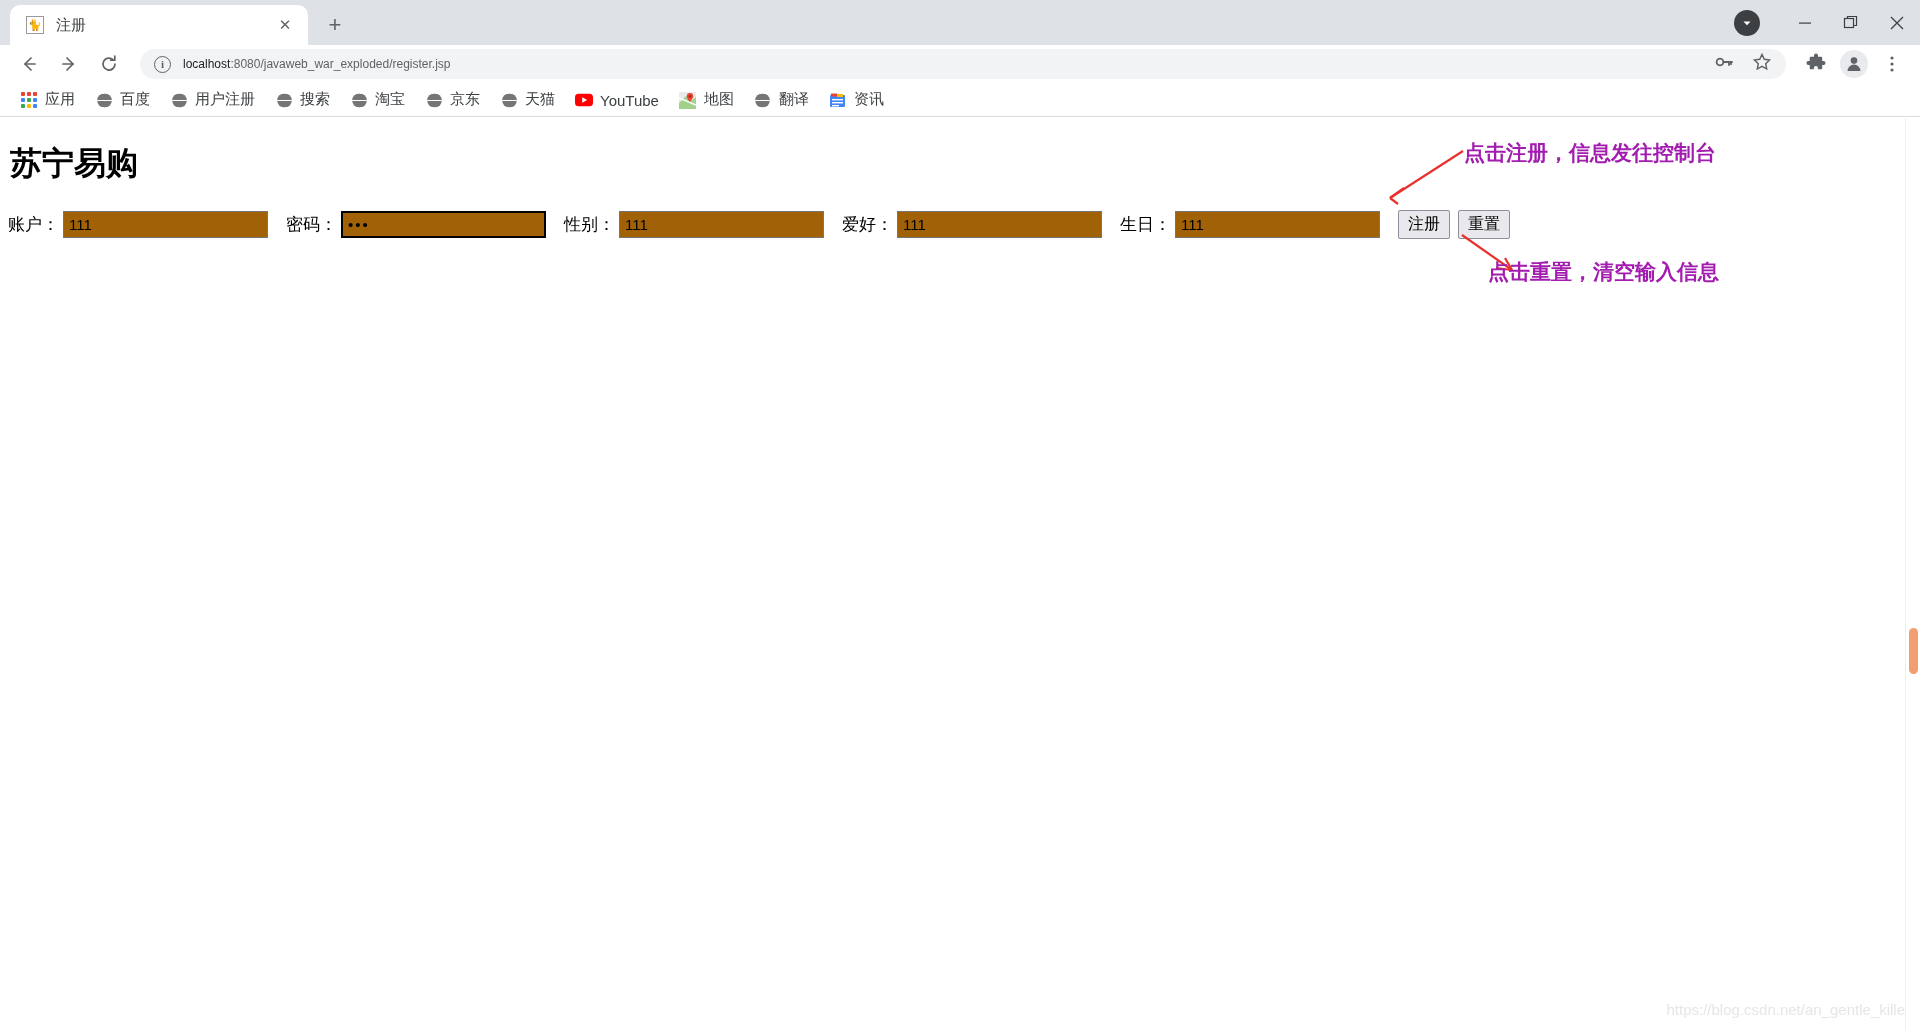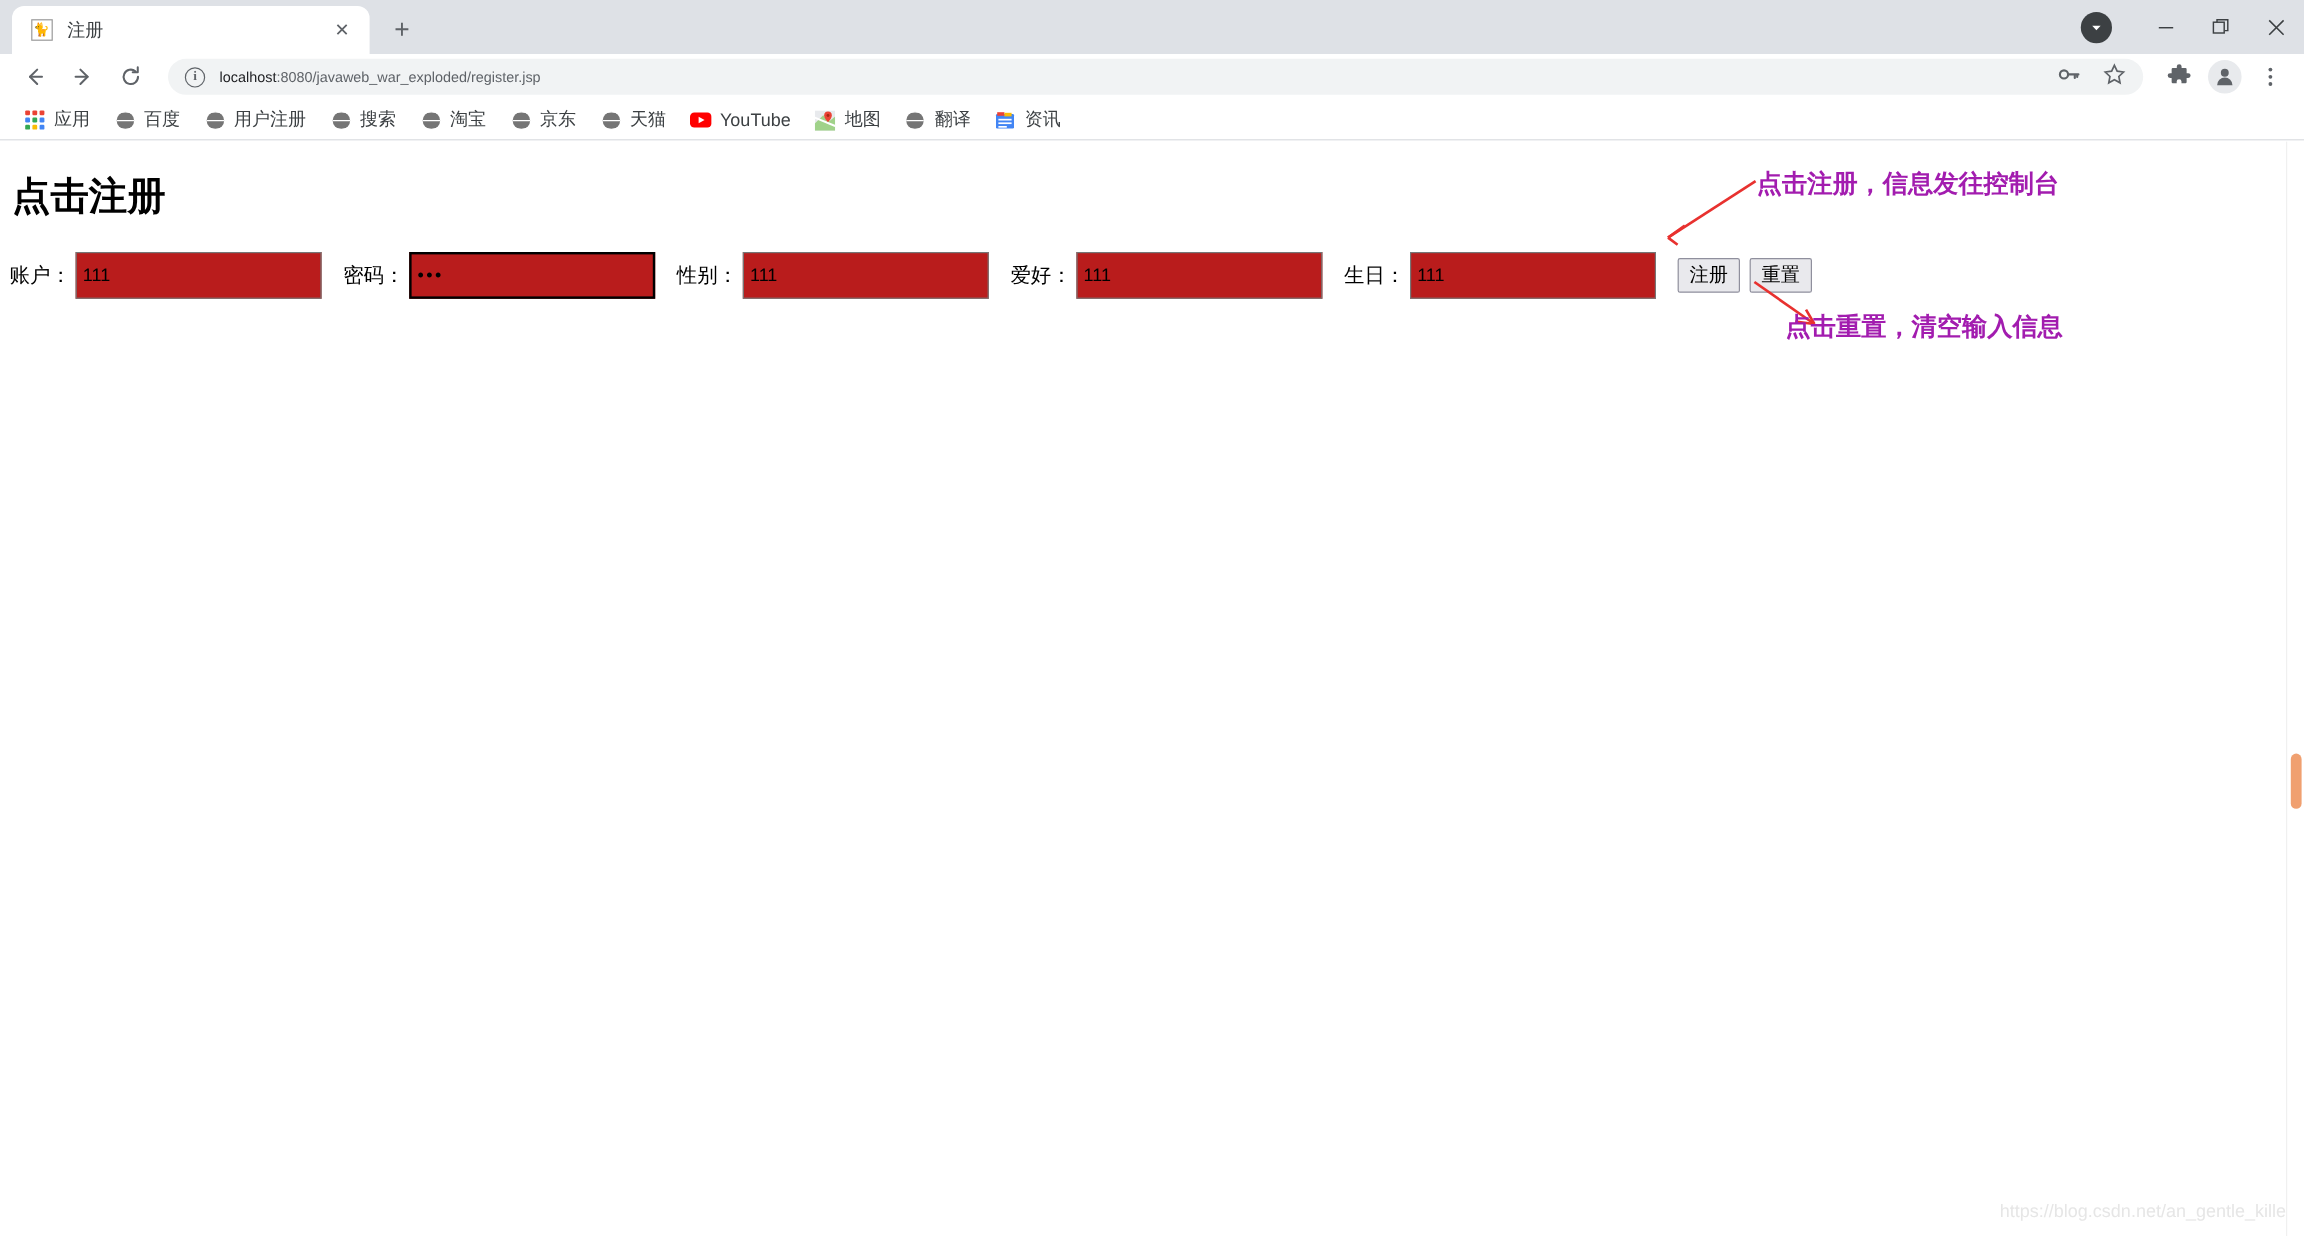--- a/index.html
+++ b/index.html
@@ -143,22 +143,22 @@
     font-family: "DejaVu Sans", "Liberation Sans", sans-serif;
   }
   .form-row {
     position: absolute; left: 8px; top: 92px;
     display: flex; align-items: center;
     font-size: 17px; color: #000000;
     font-family: "DejaVu Sans", "Liberation Sans", sans-serif;
   }
   .form-row label { margin-right: 4px; white-space: nowrap; text-align: right; }
   .txt {
-    height: 39px; width: 205px;
-    border: 1px solid #767676; background: #b91c1c;
+    height: 27px; width: 205px;
+    border: 1px solid #767676; background: #a16207;
     font-size: 15px; color: #000000;
     padding: 0 5px; margin-right: 18px;
     font-family: "Liberation Sans", sans-serif;
   }
   .txt.focused { border: 2px solid #000000; }
   .txt.pw { letter-spacing: 2px; font-size: 15px; }
   .btn {
     height: 29px; min-width: 52px;
     background: #e9e9ed; border: 1px solid #8f8f9d;
     border-radius: 2px;
@@ -416,21 +416,21 @@
           <rect x="3" y="10" width="11" height="1.4" fill="#ffffff"></rect>
           <rect x="3" y="13" width="7" height="1.4" fill="#ffffff"></rect>
         </svg>
       </span>
       <span>资讯</span>
     </div>
   </div>
 
   <div class="viewport">
 
-    <h1 class="page-h1">点击注册</h1>
+    <h1 class="page-h1">苏宁易购</h1>
 
     <div class="form-row">
       <label>账户：</label>
       <input class="txt" type="text" value="111" style="">
 
       <label>密码：</label>
       <input class="txt pw focused" type="text" value="•••" style="">
 
       <label>性别：</label>
       <input class="txt" type="text" value="111" style="">

